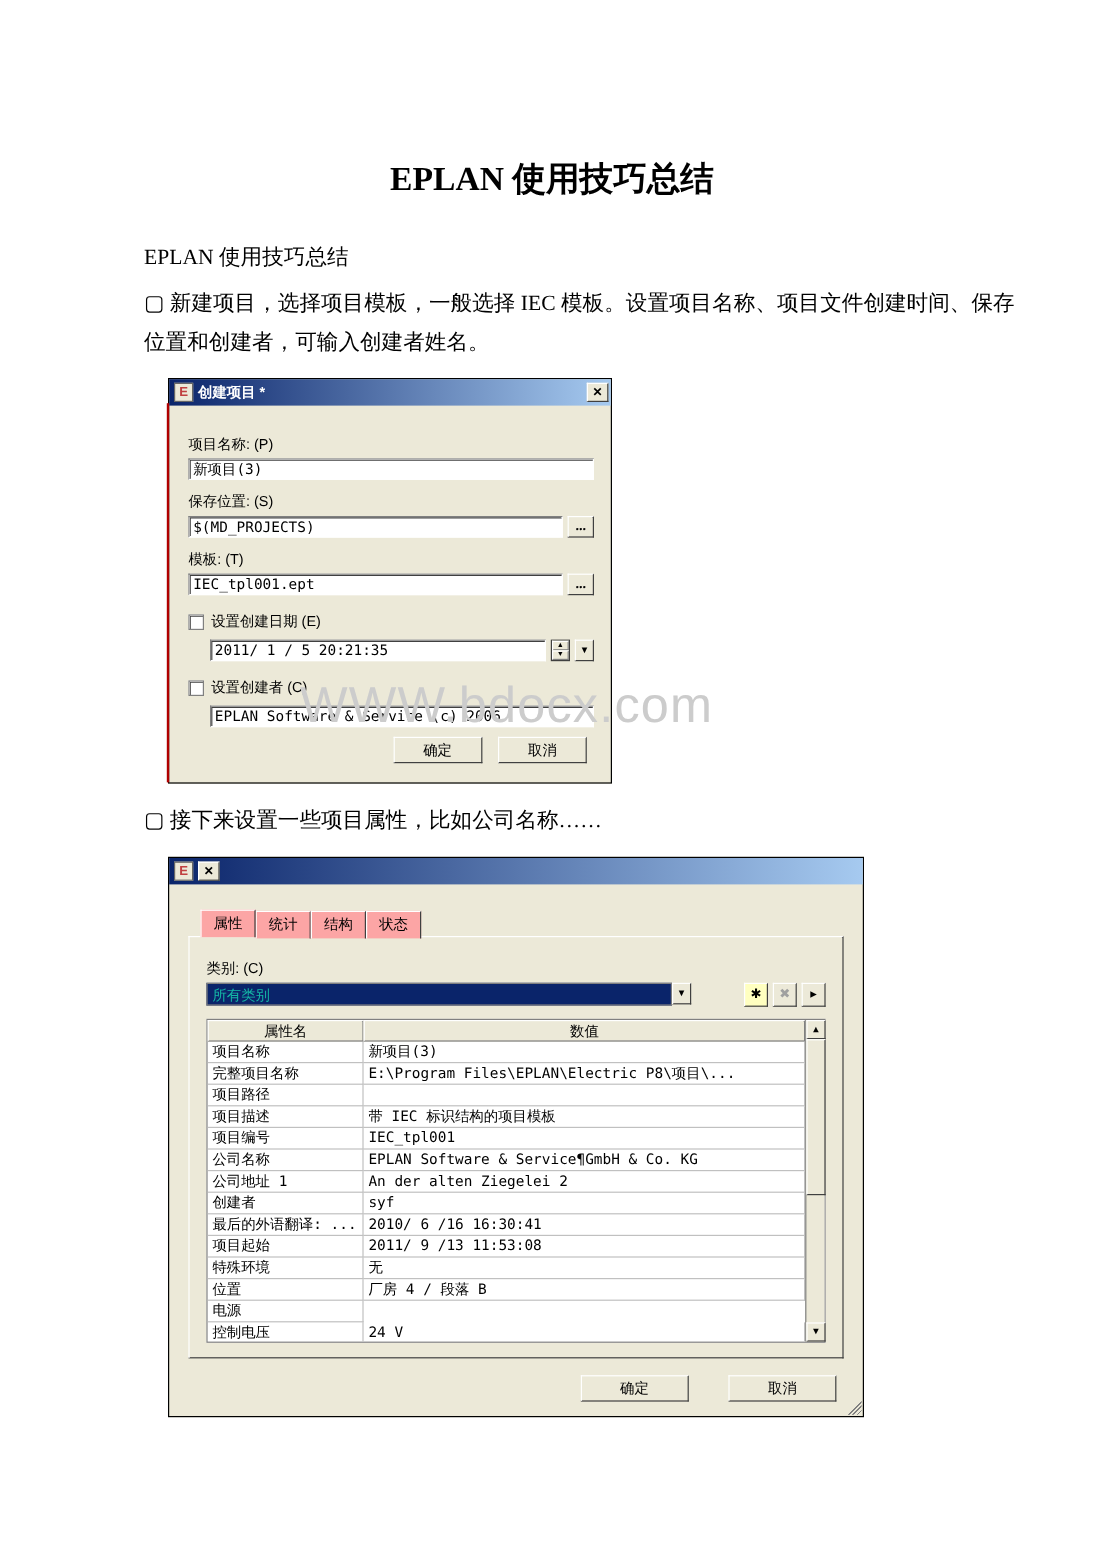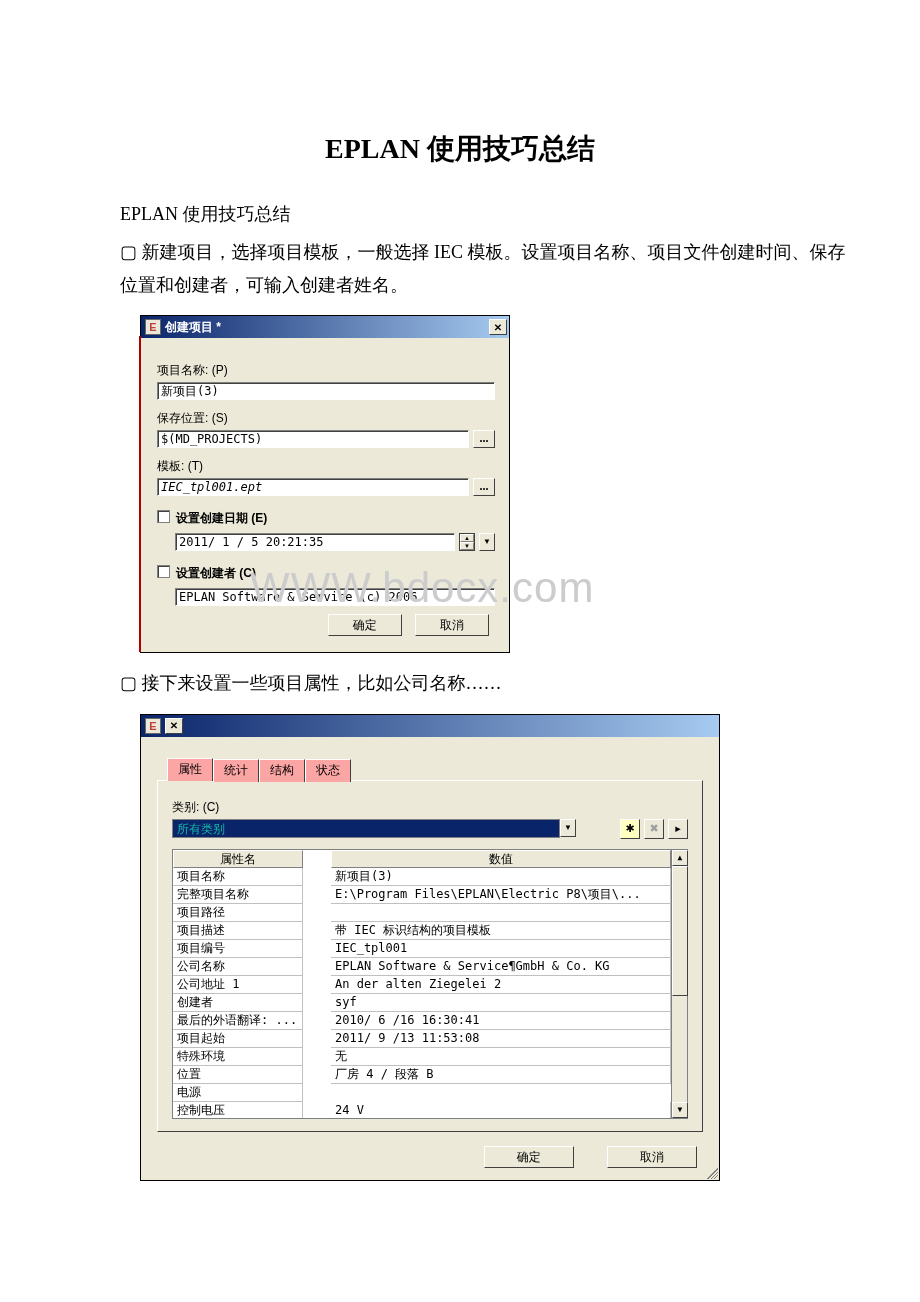--- a/index.html
+++ b/index.html
@@ -108,21 +108,21 @@
     width: 22px; height: 18px;
     font-family: Tahoma; font-weight: bold;
     border: 1px solid #fff;
     border-right-color: #404040;
     border-bottom-color: #404040;
     background: #ece9d8;
     text-align: center;
     line-height: 14px;
     cursor: default;
   }
-  .chk-row { display: flex; align-items: flex-start; gap: 6px; margin-top: 14px; font-weight: bold; }
+  .chk-row { display: flex; align-items: center; gap: 6px; margin-top: 14px; }
   .chk {
     width: 13px; height: 13px;
     background: #fff;
     border: 1px solid #808080;
     box-shadow: inset 1px 1px 0 #404040;
   }
 
   .btn {
     min-width: 74px;
     height: 22px;
@@ -233,21 +233,21 @@
     border: 1px solid #808080;
     background: #fff;
     height: 270px;
     font-family: "SimSun", monospace;
     font-size: 12px;
   }
   .prop-grid {
     flex: 1;
     overflow: hidden;
   }
-  .pg-row { display: flex; height: 18px; line-height: 17px; gap: 28px; }
+  .pg-row { display: flex; height: 18px; line-height: 17px; }
   .pg-hdr .pg-cell {
     background: #ece9d8;
     border: 1px solid #fff;
     border-right-color: #808080;
     border-bottom-color: #808080;
     text-align: center;
   }
   .pg-cell {
     border-right: 1px solid #c0c0c0;
     border-bottom: 1px solid #c0c0c0;
@@ -314,21 +314,21 @@
     <div class="sunken">新项目(3)</div>
 
     <div class="field-label">保存位置:  (S)</div>
     <div class="row-flex">
       <div class="sunken" style="flex:1;">$(MD_PROJECTS)</div>
       <div class="browse-btn">...</div>
     </div>
 
     <div class="field-label">模板:  (T)</div>
     <div class="row-flex">
-      <div class="sunken" style="flex:1;font-style:italic;">IEC_tpl001.ept</div>
+      <div class="sunken" style="flex:1;">IEC_tpl001.ept</div>
       <div class="browse-btn">...</div>
     </div>
 
     <div class="chk-row">
       <div class="chk"></div>
       <span>设置创建日期  (E)</span>
     </div>
     <div class="row-flex" style="margin:6px 0 0 18px;">
       <div class="sunken" style="flex:1;">2011/ 1 / 5  20:21:35</div>
       <div class="spin-ctrl">

